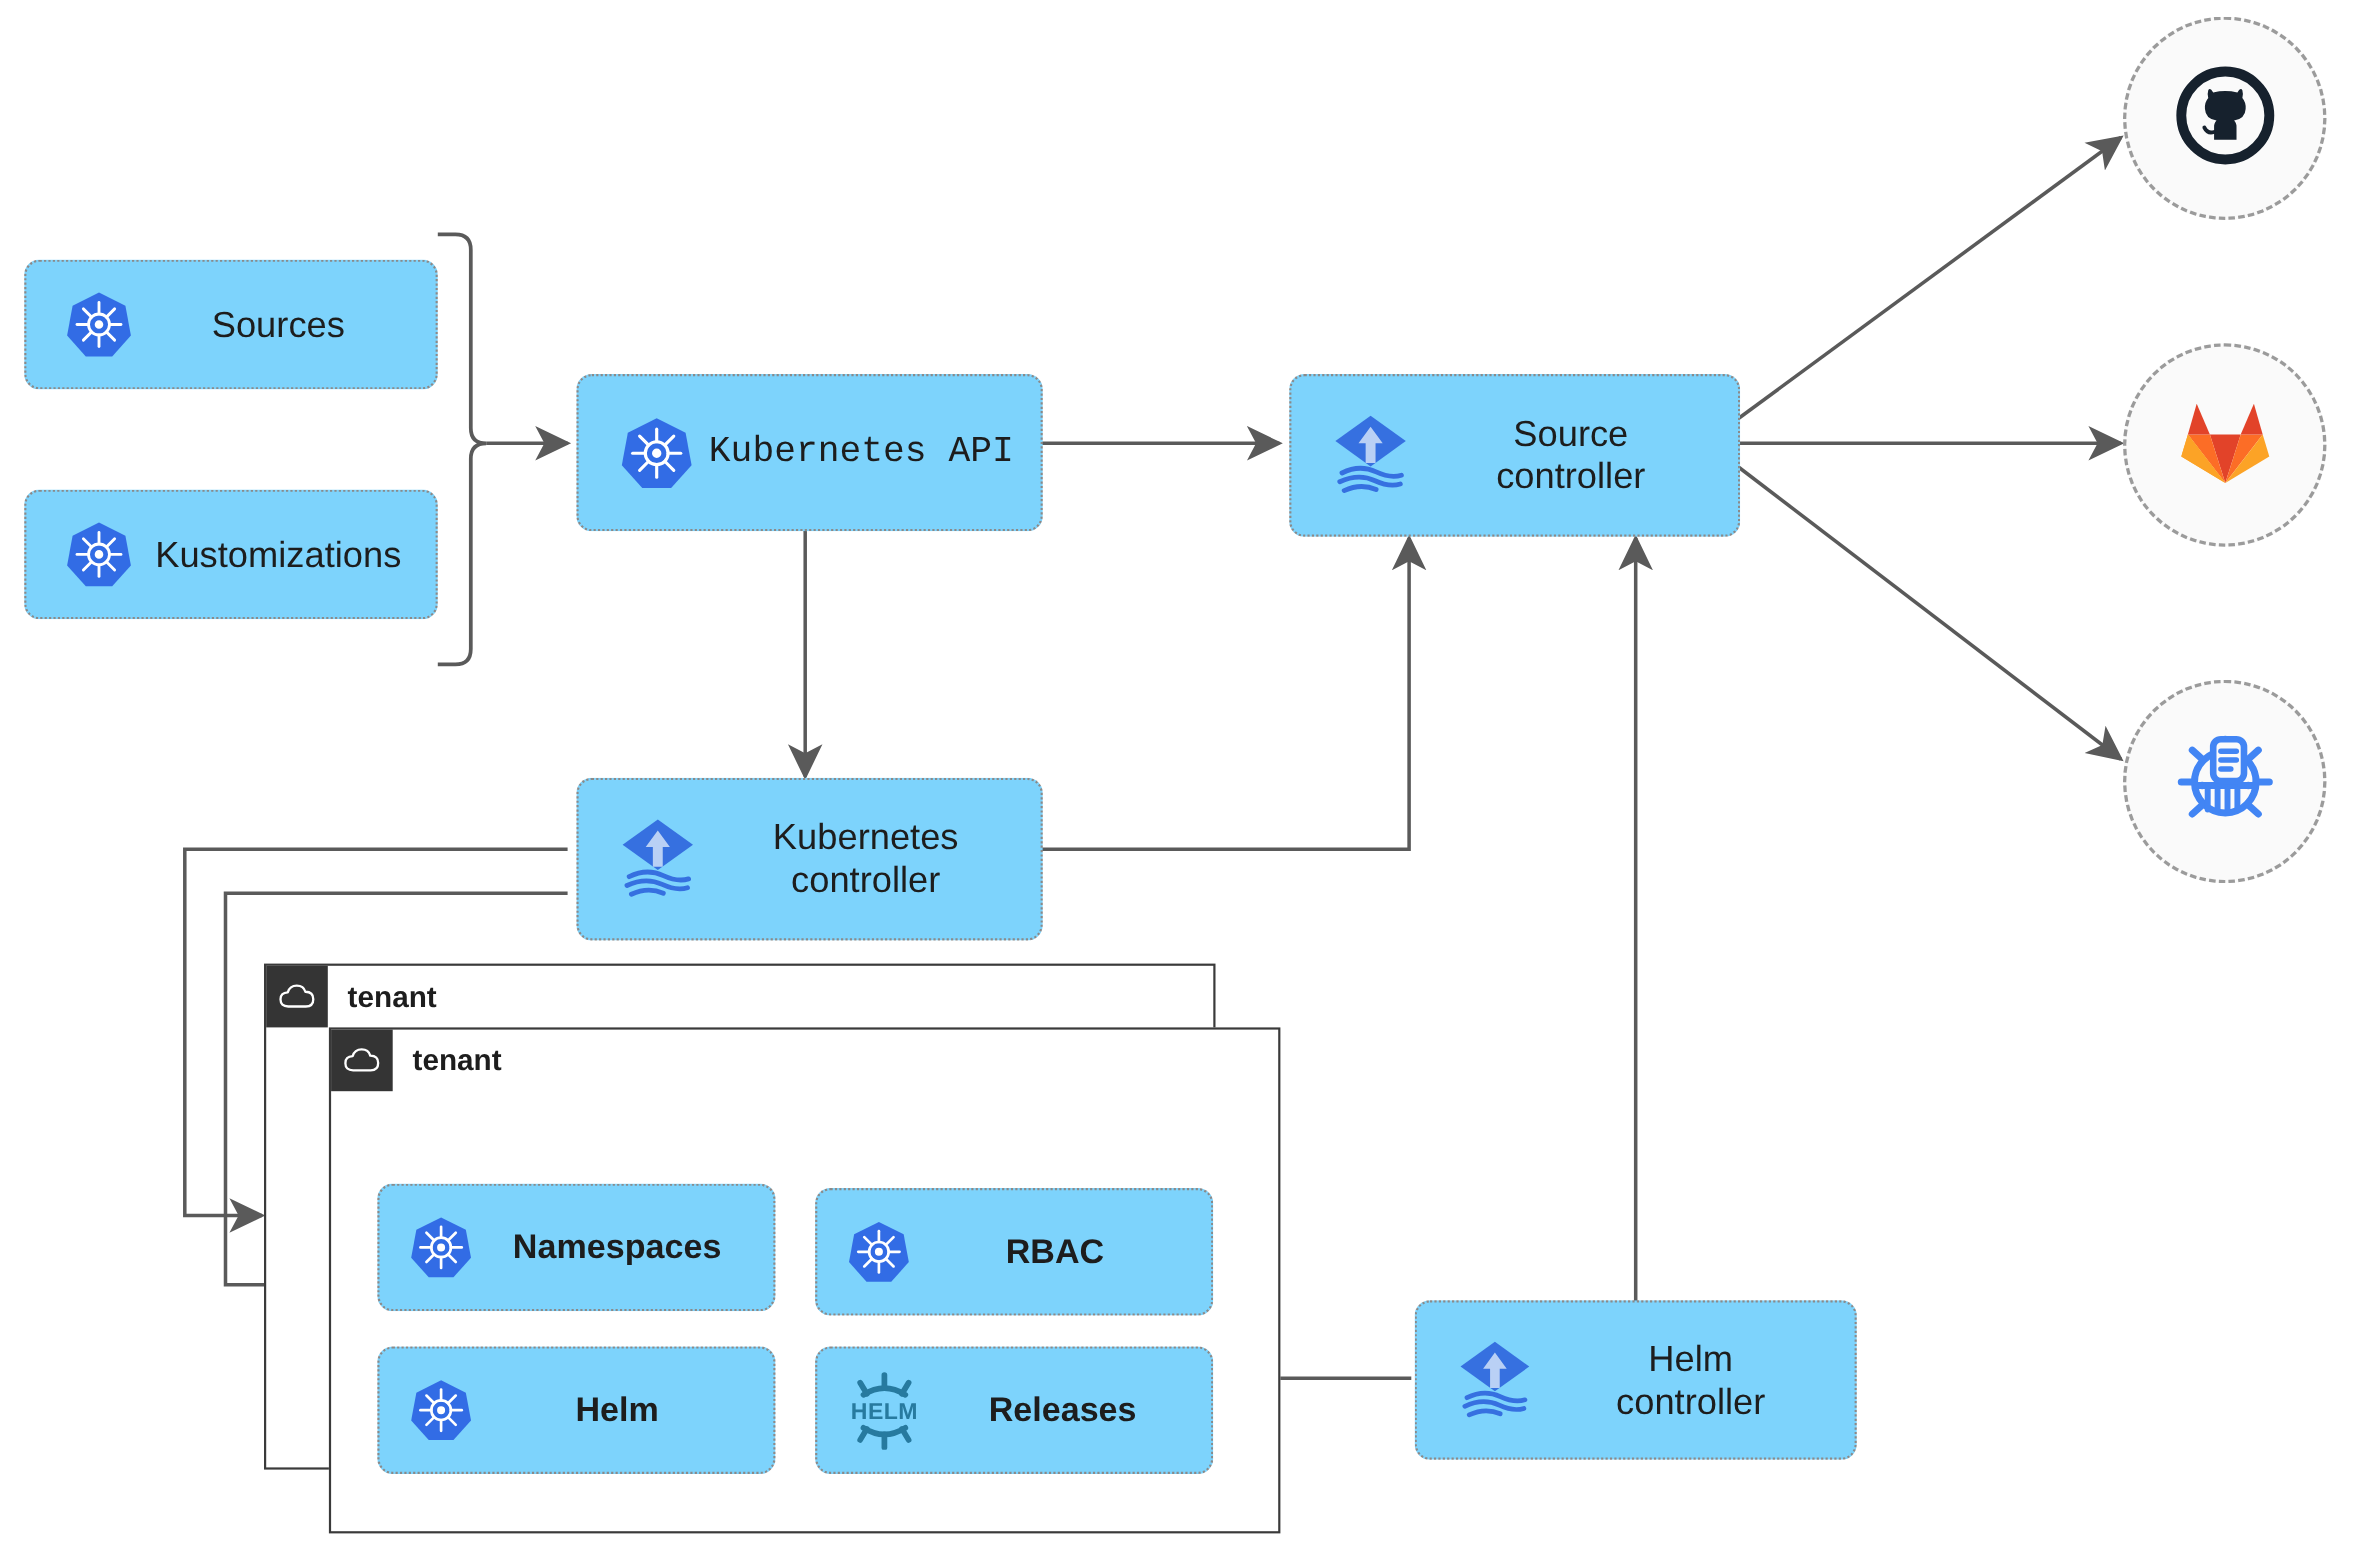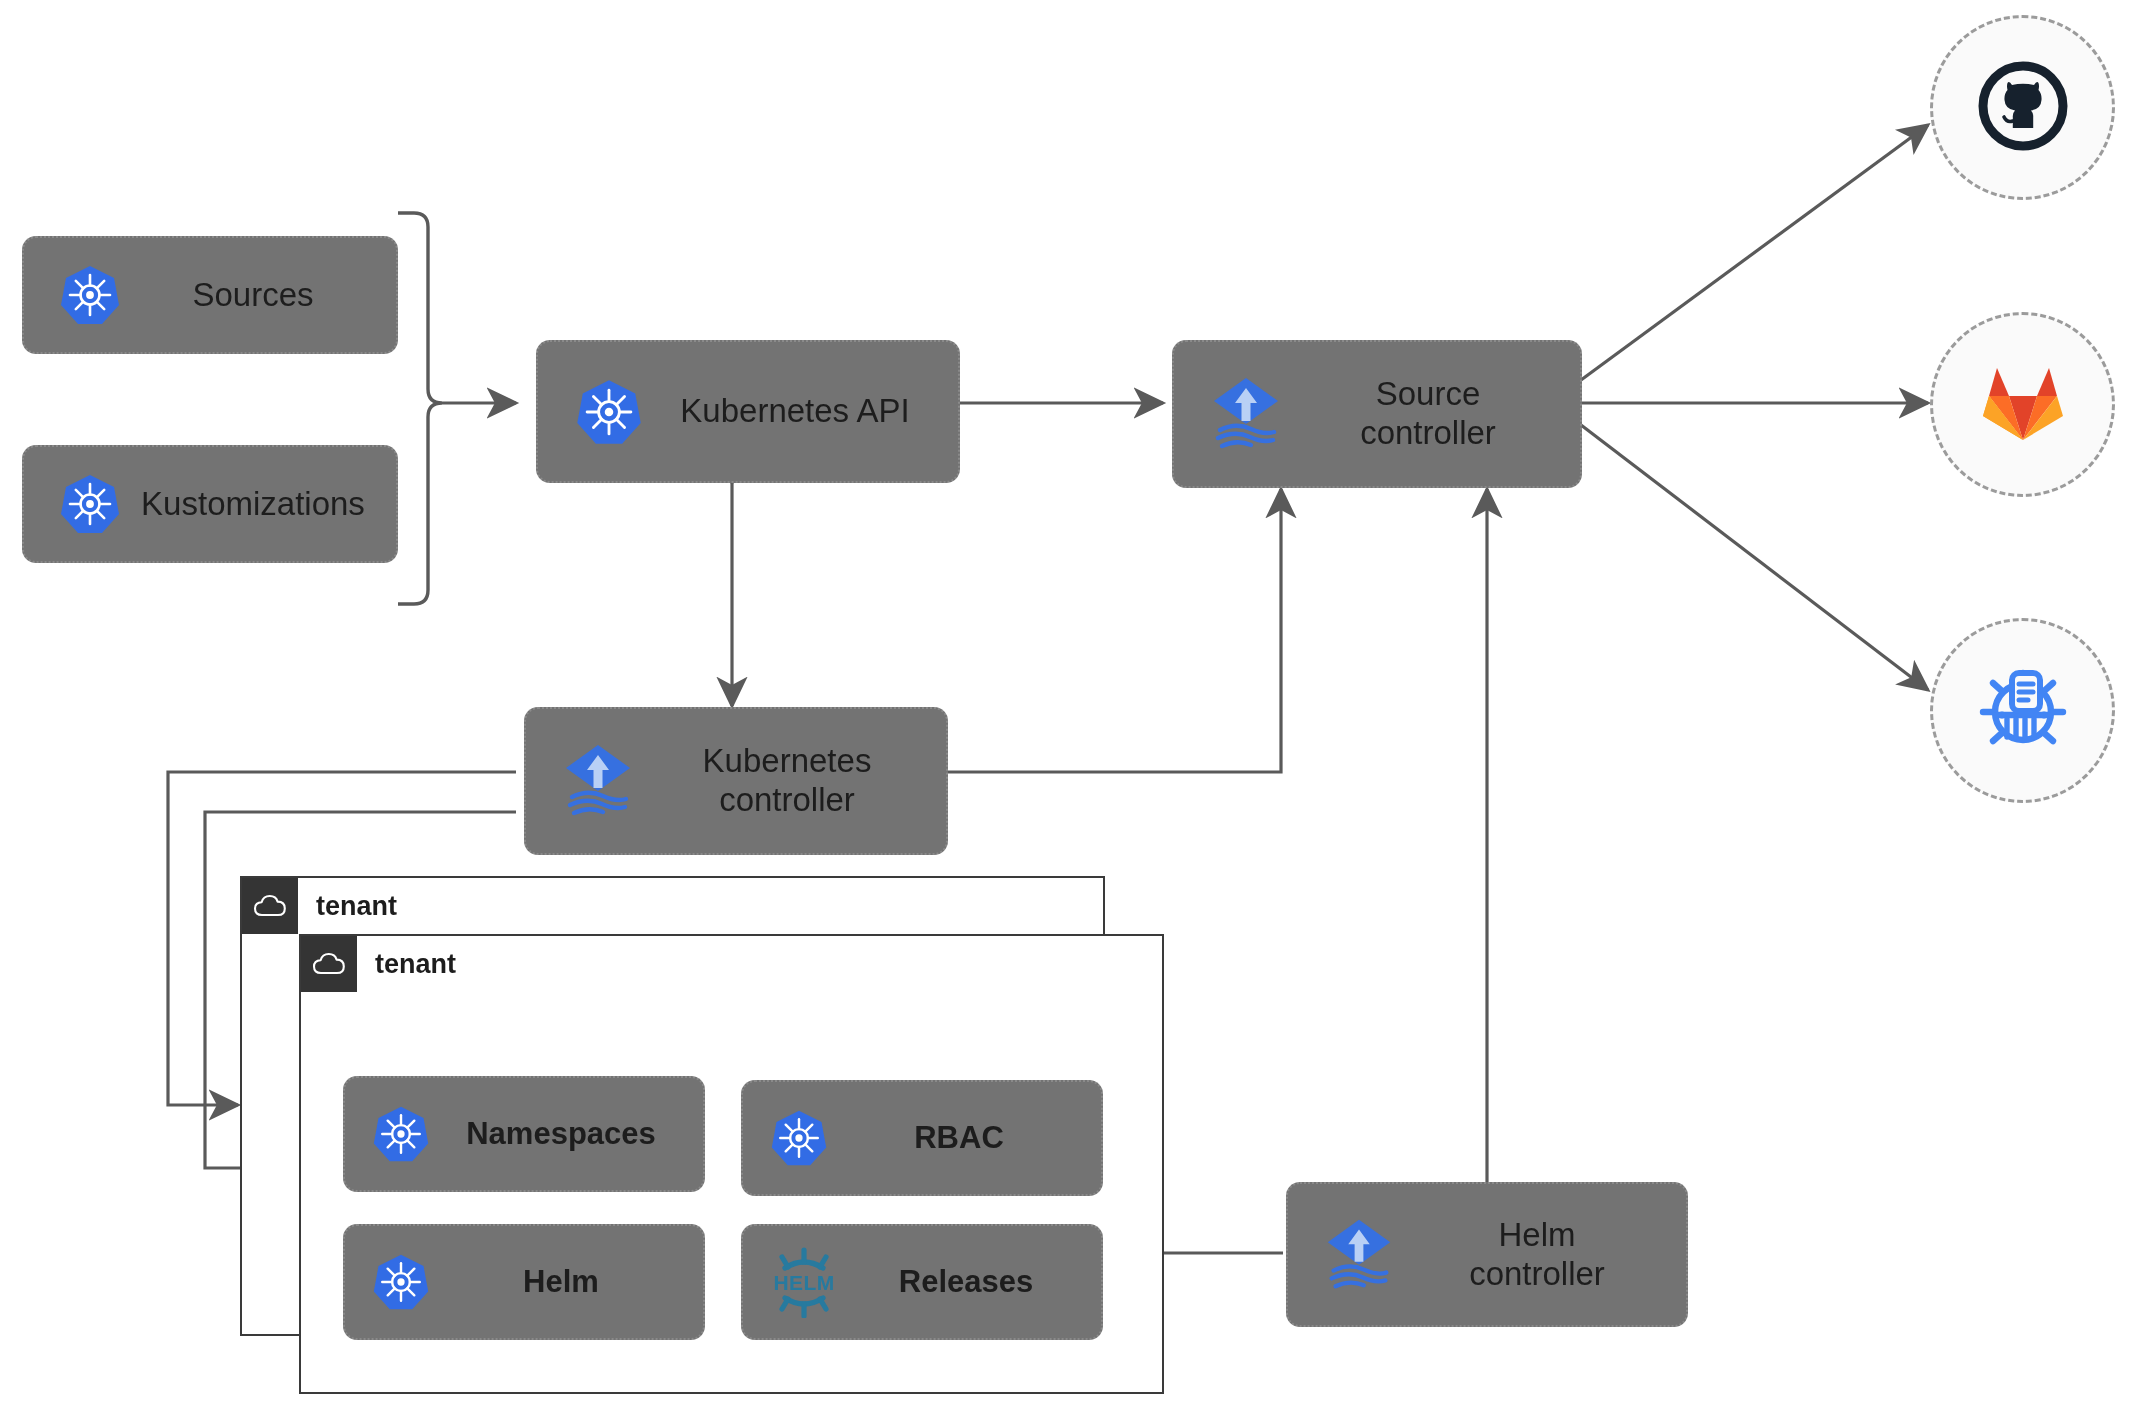--- a/index.html
+++ b/index.html
@@ -3,21 +3,21 @@
 <meta charset="utf-8">
 <style>
   html,body{margin:0;padding:0;background:#ffffff;}
   body{font-family:"Liberation Sans",sans-serif;}
   #stage{position:relative;width:2144px;height:1407px;background:#fff;overflow:hidden;}
   #wires{position:absolute;left:0;top:0;width:2144px;height:1407px;pointer-events:none;}
 
   
   .node{
     position:absolute;
-    background:#737373;
+    background:#7dd3fc;
     border:2.5px dotted #8a8a8a;
     border-radius:14px;
     display:flex;align-items:center;
     box-sizing:border-box;
   }
   .node .ico{flex:0 0 auto;display:flex;align-items:center;justify-content:center;}
   .node .lbl{
     flex:1 1 auto;text-align:center;color:#1d1d1d;
     font-size:33px;line-height:1.18;white-space:pre-line;
     padding-right:12px;
@@ -120,21 +120,21 @@
           <path d="M25.3 25.3 L17.8 17.8"></path>
             <path d="M38.7 38.7 L46.2 46.2"></path>
           <path d="M38.7 25.3 L46.2 17.8"></path>
             <path d="M25.3 38.7 L17.8 46.2"></path>
         </g>
       </svg>
     </span>
     <span class="lbl">Kustomizations</span>
   </div>
 
-  <div class="node" style="left:536px;top:340px;width:424px;height:143px;">
+  <div class="node" style="left:524px;top:340px;width:424px;height:143px;font-family:Liberation Mono, monospace;">
     <span class="ico" style="margin-left:36px;">
       <svg width="70" height="70" viewBox="0 0 64 64">
         <path d="M32 3 L56 15 L61 42 L44 61 L20 61 L3 42 L8 15 Z" fill="#326ce5"></path>
         <g fill="none" stroke="#fff" stroke-width="2.6" stroke-linecap="round">
           <circle cx="32" cy="32" r="9.5"></circle>
           <circle cx="32" cy="32" r="2.6" fill="#fff"></circle>
           <path d="M32 22.5 L32 12"></path>
             <path d="M32 41.5 L32 52"></path>
           <path d="M22.5 32 L12 32"></path>
             <path d="M41.5 32 L52 32"></path>

